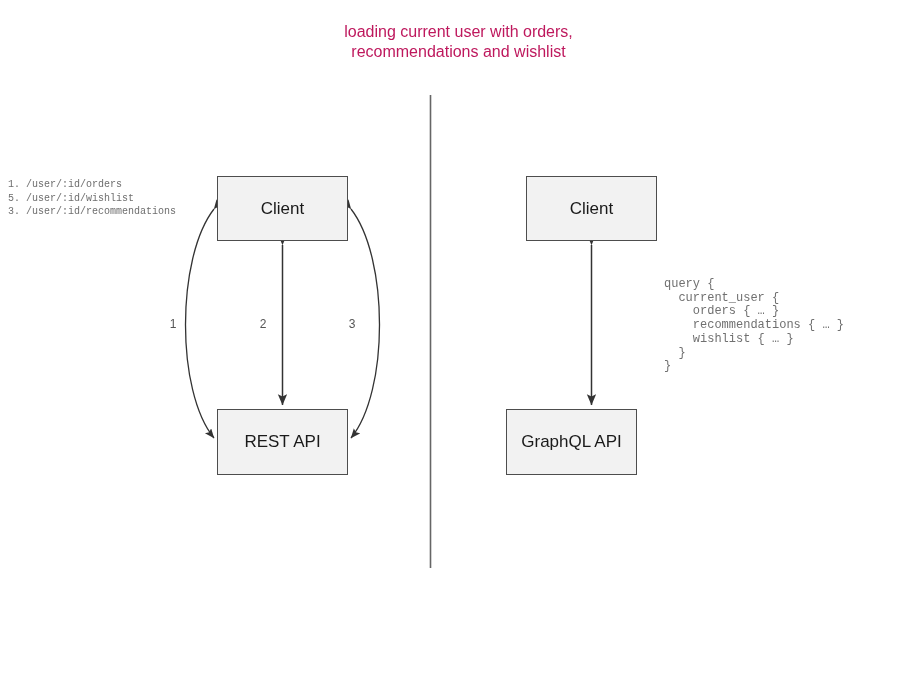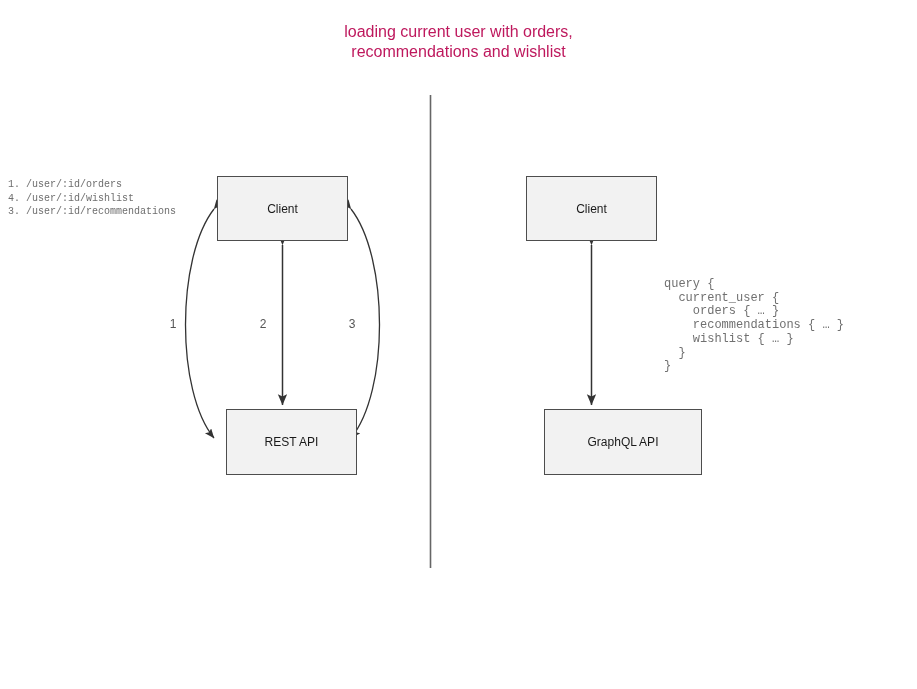--- a/index.html
+++ b/index.html
@@ -59,29 +59,29 @@
   }
 
   .node-box {
     position: absolute;
     background: #f2f2f2;
     border: 1px solid #4d4d4d;
     box-sizing: border-box;
     display: flex;
     align-items: center;
     justify-content: center;
-    font-size: 12px;
+    font-size: 17px;
     color: #1a1a1a;
     font-family: "Liberation Sans", sans-serif;
   }
 
   #box-client-rest  { left: 217px; top: 176px; width: 131px; height: 65px; }
-  #box-rest-api     { left: 226px; top: 409px; width: 131px; height: 66px; }
+  #box-rest-api     { left: 217px; top: 409px; width: 131px; height: 66px; }
   #box-client-gql   { left: 526px; top: 176px; width: 131px; height: 65px; }
-  #box-graphql-api  { left: 544px; top: 409px; width: 158px; height: 66px; text-align: center; }
+  #box-graphql-api  { left: 506px; top: 409px; width: 131px; height: 66px; text-align: center; }
 
   .edge-label {
     position: absolute;
     font-size: 12px;
     color: #555555;
     font-family: "Liberation Sans", sans-serif;
     text-align: center;
     width: 20px;
   }
   #label-1 { left: 163px; top: 317px; }
@@ -106,21 +106,21 @@
 
   <path d="M 351,209 C 389,258 389,392 351,438" fill="none" stroke="#333333" stroke-width="1.3" marker-start="url(#arrowhead)" marker-end="url(#arrowhead)"></path>
 
   <line x1="591.5" y1="245" x2="591.5" y2="405" stroke="#333333" stroke-width="1.5" marker-start="url(#arrowhead)" marker-end="url(#arrowhead)"></line>
 </svg>
 
 <div class="title">loading current user with orders,
 recommendations and wishlist</div>
 
 <div class="endpoint-list">1. /user/:id/orders
-4. /user/:id/wishlist
+5. /user/:id/wishlist
 3. /user/:id/recommendations</div>
 
 <div class="node-box" id="box-client-rest">
   <span>Client</span>
 </div>
 
 <div class="node-box" id="box-rest-api">
   <span>REST API</span>
 </div>
 

